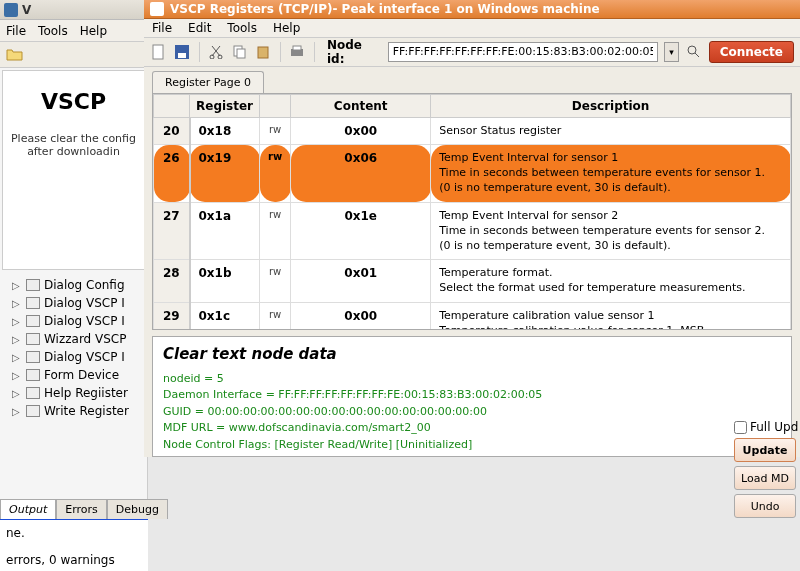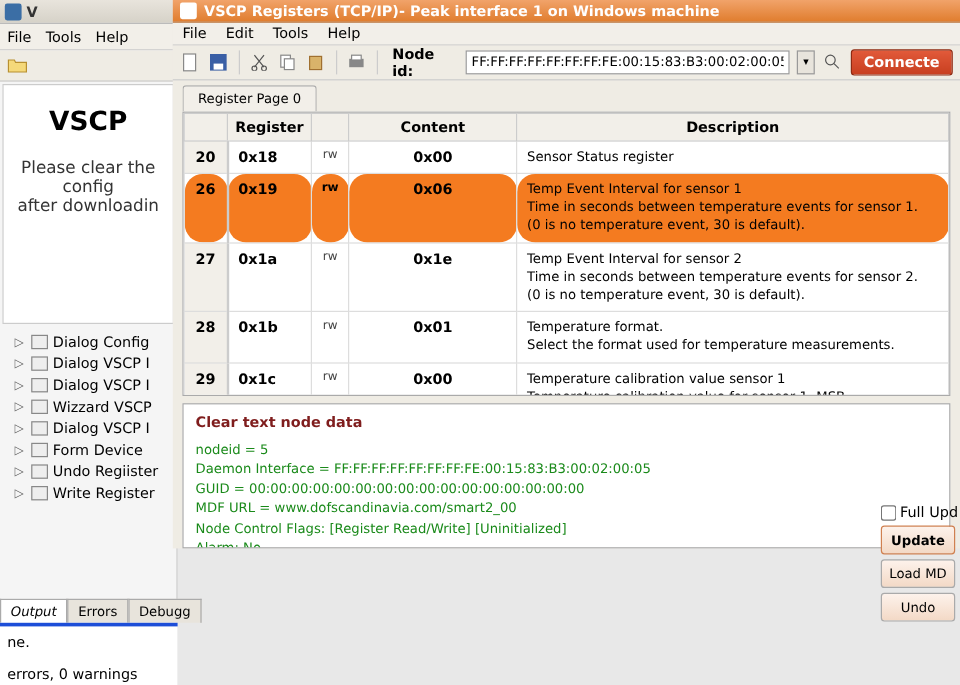--- a/index.html
+++ b/index.html
@@ -8,29 +8,29 @@
 
 .bg-window { position: absolute; left: 0; top: 0; width: 148px; height: 571px; background: #f5f5f5; border-right: 1px solid #ccc; }
 .bg-titlebar { height: 20px; background: linear-gradient(#e8e4dc,#d6d2c8); border-bottom: 1px solid #bbb; display: flex; align-items: center; padding-left: 4px; gap: 4px; }
 .bg-titlebar .appicon { width: 14px; height: 14px; background: #3b6ea5; border-radius: 2px; }
 .bg-titlebar .title { font-weight: bold; color: #333; }
 .bg-menubar { height: 22px; background: #f2efe9; border-bottom: 1px solid #ccc; display: flex; align-items: center; padding: 0 6px; gap: 12px; }
 .bg-toolbar { height: 26px; background: #efece4; border-bottom: 1px solid #ccc; display: flex; align-items: center; padding: 0 6px; }
 .bg-toolbar .icon { width: 18px; height: 16px; }
 .bg-content { padding: 18px 4px; background: #fff; border: 1px solid #ccc; margin: 2px; height: 200px; text-align: center; }
 .bg-content h1 { font-size: 22px; font-weight: bold; margin-bottom: 18px; }
-.bg-content p { font-size: 14px; color: #333; }
+.bg-content p { font-size: 11px; color: #333; }
 .tree { padding: 4px 0 0 12px; font-size: 11px; }
 .tree-item { display: flex; align-items: center; gap: 4px; padding: 2px 0; white-space: nowrap; overflow: hidden; }
 .tree-item .tri { width: 10px; font-size: 10px; color: #555; }
 .tree-item .ticon { width: 14px; height: 12px; border: 1px solid #888; background: #eee; }
 .bottom-tabs { position: absolute; left: 0; bottom: 52px; display: flex; gap: 0; }
 .bottom-tabs .tab { border: 1px solid #aaa; background: #e8e4dc; padding: 3px 8px; border-bottom: none; font-size: 11px; }
 .bottom-tabs .tab.active { background: #fff; font-style: italic; }
-.bottom-panel { position: absolute; left: 0; bottom: 0; width: 148px; height: 52px; background: #fff; border-top: 3px solid #1d4ed8; padding: 6px; font-size: 11px; }
+.bottom-panel { position: absolute; left: 0; bottom: 0; width: 148px; height: 52px; background: #fff; border-top: 1px solid #1d4ed8; padding: 6px; font-size: 11px; }
 
 
 .main-window { position: absolute; left: 144px; top: 0; right: 0; height: 457px; background: #efece4; display: flex; flex-direction: column; }
 .titlebar { height: 22px; background: linear-gradient(#f1a36a,#e07d2e); display: flex; align-items: center; color: #fff; font-weight: bold; padding: 0 6px; gap: 6px; font-size: 12px; border-bottom: 1px solid #b36020; }
 .titlebar .wicon { width: 14px; height: 14px; background: #fff; border-radius: 2px; }
 .menubar { height: 22px; background: #f2efe9; border-bottom: 1px solid #ccc; display: flex; align-items: center; padding: 0 8px; gap: 16px; }
 .menubar span { cursor: default; }
 .toolbar { height: 30px; background: #efece4; border-bottom: 1px solid #ccc; display: flex; align-items: center; padding: 0 6px; gap: 6px; }
 .toolbar .tb-icon { width: 18px; height: 18px; display: flex; align-items: center; justify-content: center; cursor: pointer; }
 .toolbar .sep { width: 1px; height: 20px; background: #ccc; margin: 0 2px; }
@@ -48,21 +48,21 @@
 .grid td { border: 1px solid #ddd; padding: 6px 8px; vertical-align: top; }
 .grid .rownum { background: #f2efe9; text-align: center; font-weight: bold; border-right: 2px solid #ccc; width: 36px; }
 .grid .reg { text-align: left; font-weight: bold; width: 60px; }
 .grid .rw { text-align: center; width: 28px; font-size: 10px; color: #444; }
 .grid .content { text-align: center; font-weight: bold; width: 140px; }
 .grid .desc { font-size: 11px; line-height: 1.35; }
 .grid tr.highlight td { background: #f47b20; color: #000; font-weight: bold; border-radius: 15px; }
 .grid tr.highlight td.desc { font-weight: normal; }
 
 .clear-text { margin: 6px 8px 0 8px; border: 1px solid #aaa; background: #fff; padding: 8px 10px; height: 140px; overflow: hidden; position: relative; }
-.clear-text h3 { font-weight: bold; font-size: 12px; margin-bottom: 8px; color: #7f1d1d; }
+.clear-text h3 { font-style: italic; font-weight: bold; font-size: 15px; margin-bottom: 8px; color: #000000; }
 .clear-text .line { color: #1a8a1a; font-size: 11px; line-height: 1.5; }
 
 .side-buttons { position: absolute; right: 0; top: 414px; width: 70px; display: flex; flex-direction: column; gap: 4px; padding: 6px 4px; }
 .side-buttons label { font-size: 11px; display: flex; align-items: center; gap: 3px; white-space: nowrap; }
 .side-buttons button { height: 24px; border: 1px solid #aaa; background: linear-gradient(#fdf2eb,#f3d9c6); border-radius: 3px; font-size: 11px; white-space: nowrap; overflow: hidden; }
 .side-buttons button.primary { font-weight: bold; border-color: #d08050; }
 
 svg { display: block; }
 </style>
 </head>
@@ -117,21 +117,21 @@
         <span>Dialog VSCP I</span>
       </div>
       <div class="tree-item">
         <span class="tri">▷</span>
         <span class="ticon"></span>
         <span>Form Device</span>
       </div>
       <div class="tree-item">
         <span class="tri">▷</span>
         <span class="ticon"></span>
-        <span>Undo Regiister</span>
+        <span>Help Regiister</span>
       </div>
       <div class="tree-item">
         <span class="tri">▷</span>
         <span class="ticon"></span>
         <span>Write Register</span>
       </div>
     </div>
   <div class="bottom-tabs">
     <div class="tab active">Output</div>
     <div class="tab">Errors</div>

